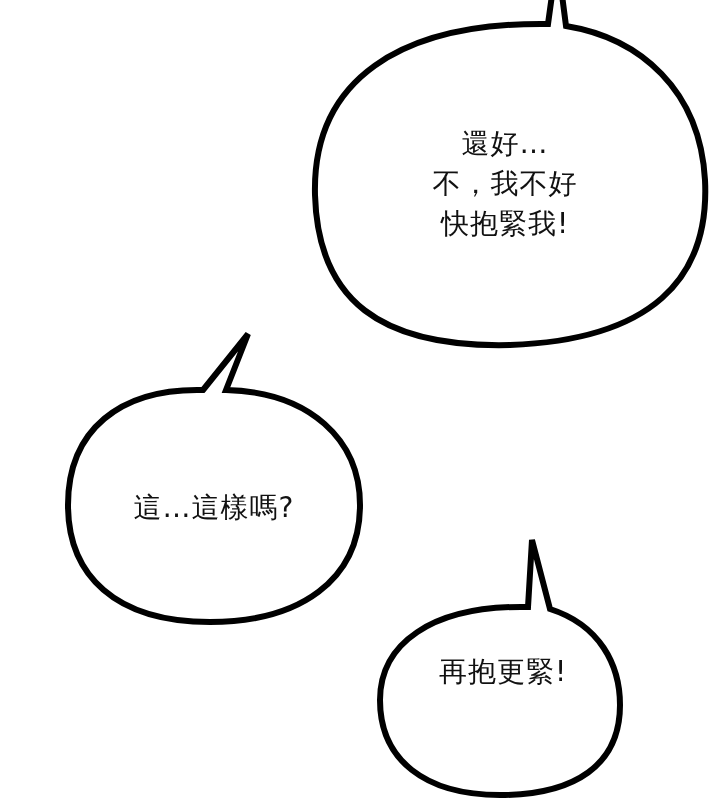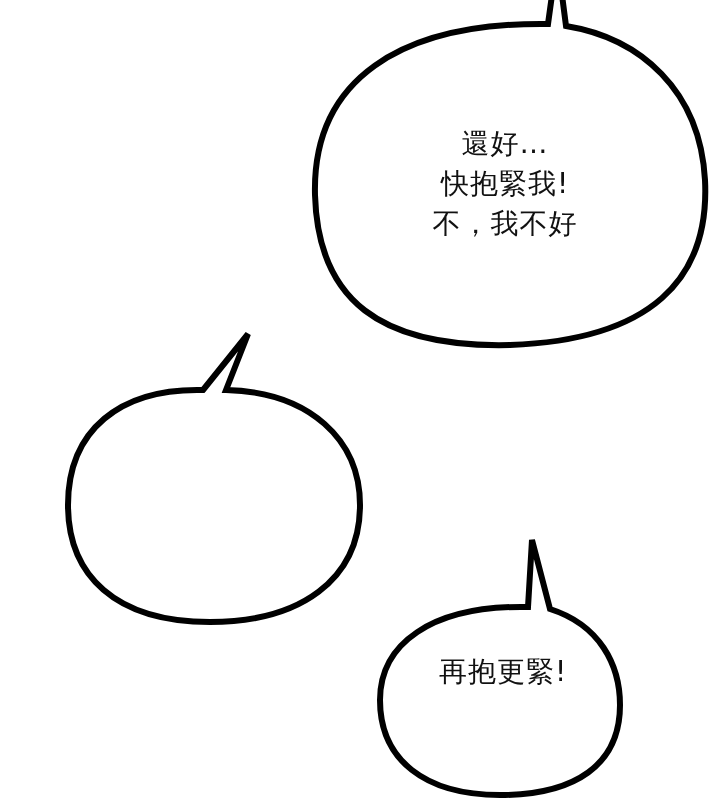--- a/index.html
+++ b/index.html
@@ -42,22 +42,25 @@
     <path d="M 528 607
          L 532 540 L 550 609
          C 600 625, 620 665, 620 705
          C 620 765, 575 795, 500 795
          C 425 795, 380 760, 380 700
          C 380 645, 430 605, 528 607 Z" fill="#ffffff" stroke="#000000" stroke-width="6" stroke-linejoin="miter"></path>
   </svg>
 
   <div class="bubble-text" style="left: 410px; top: 124px; width: 190px;">
     <span class="line">還好…</span>
+    <span class="line">不，我不好</span>
     <span class="line">快抱緊我!</span>
-    <span class="line">不，我不好</span>
   </div>
 
+  <div class="bubble-text" style="left: 108px; top: 488px; width: 212px;">
+    <span class="line">這…這樣嗎?</span>
+  </div>
 
   <div class="bubble-text" style="left: 418px; top: 652px; width: 170px;">
     <span class="line">再抱更緊!</span>
   </div>
 
 </div>
 
 </body></html>

